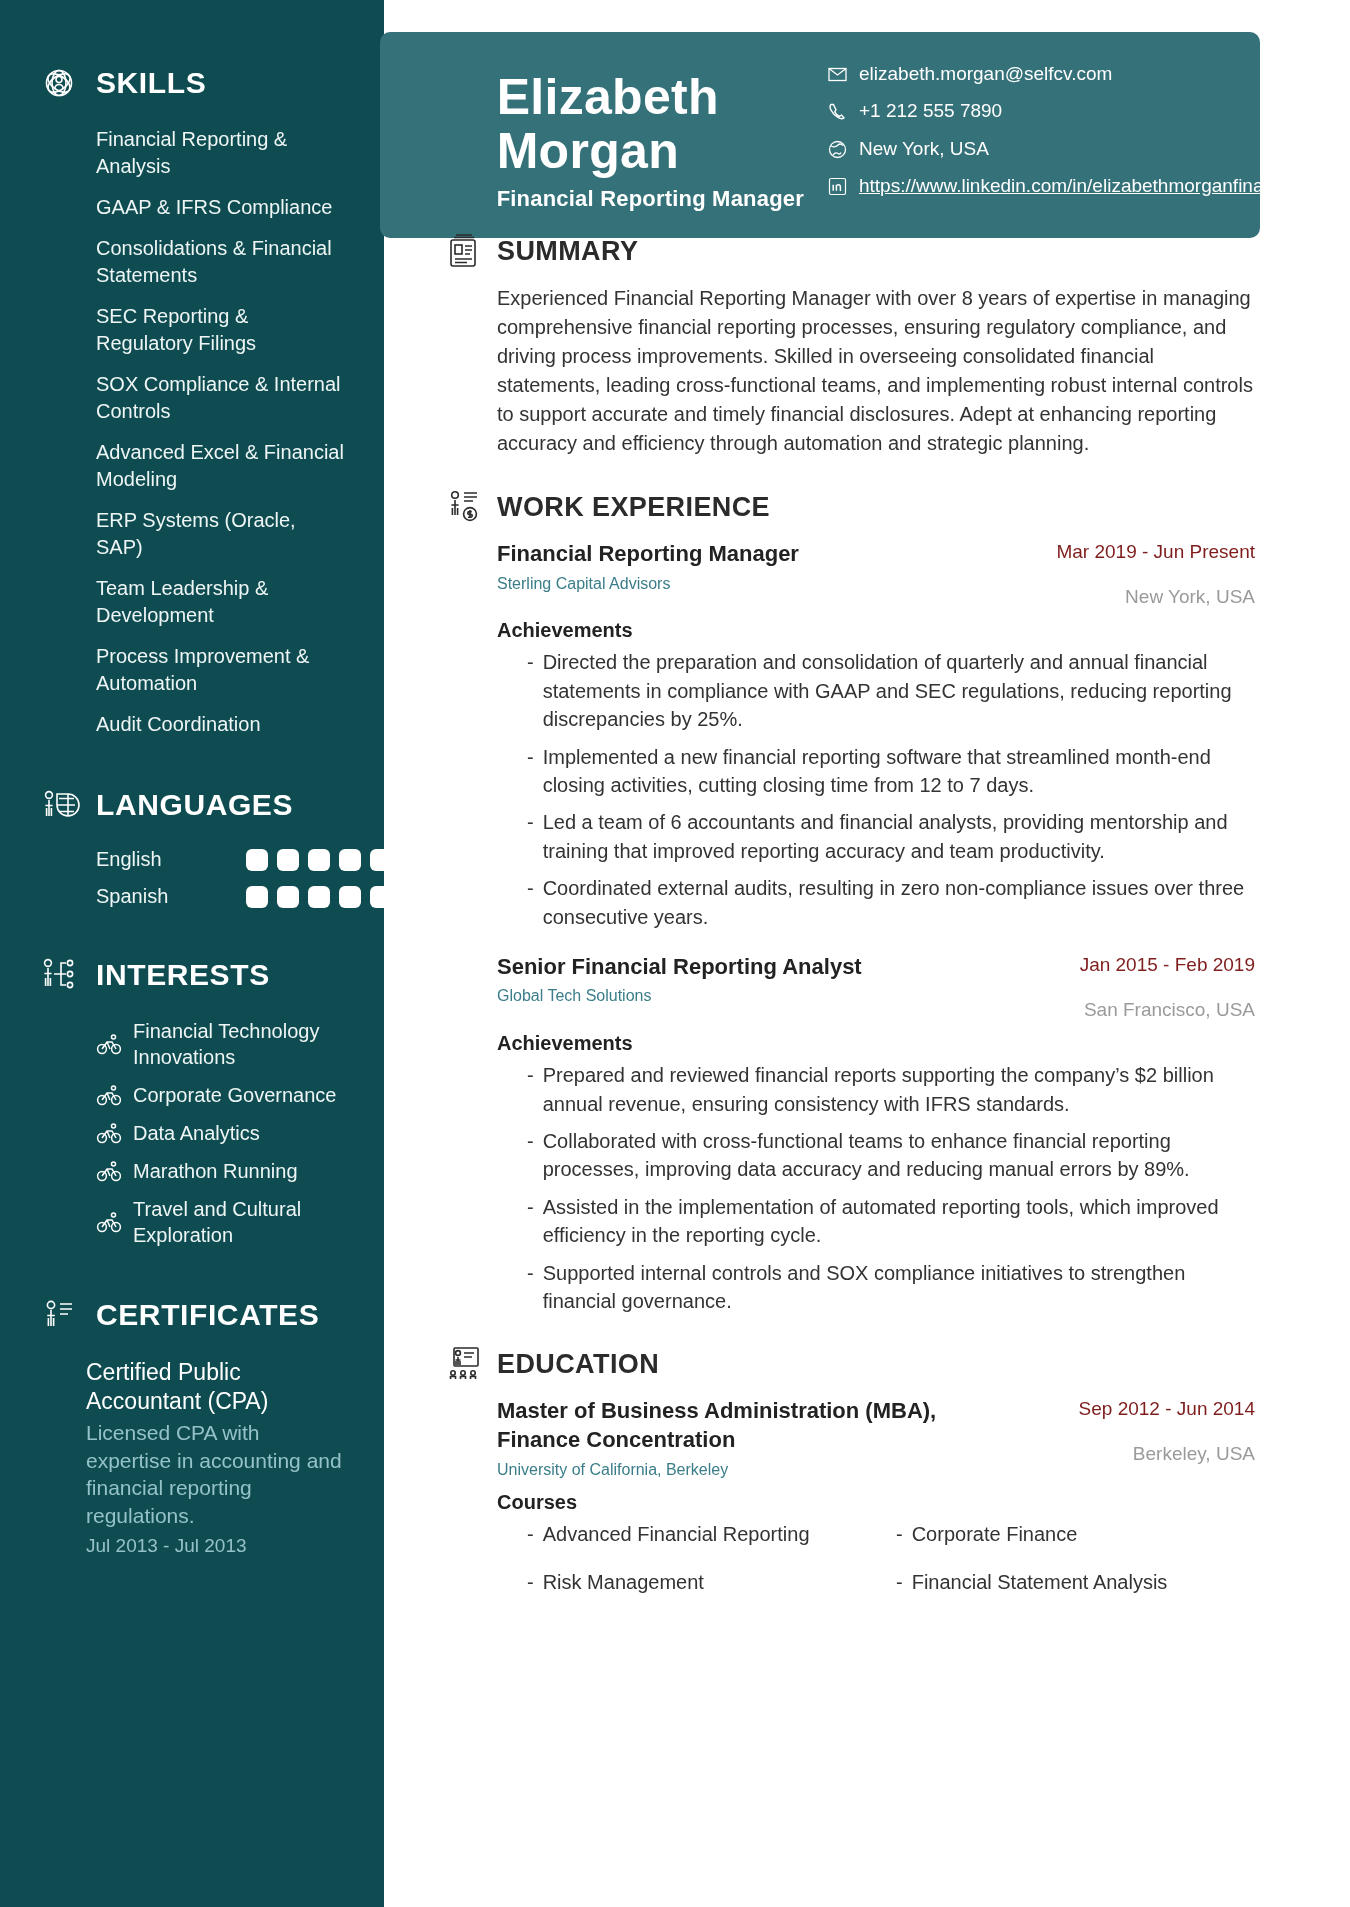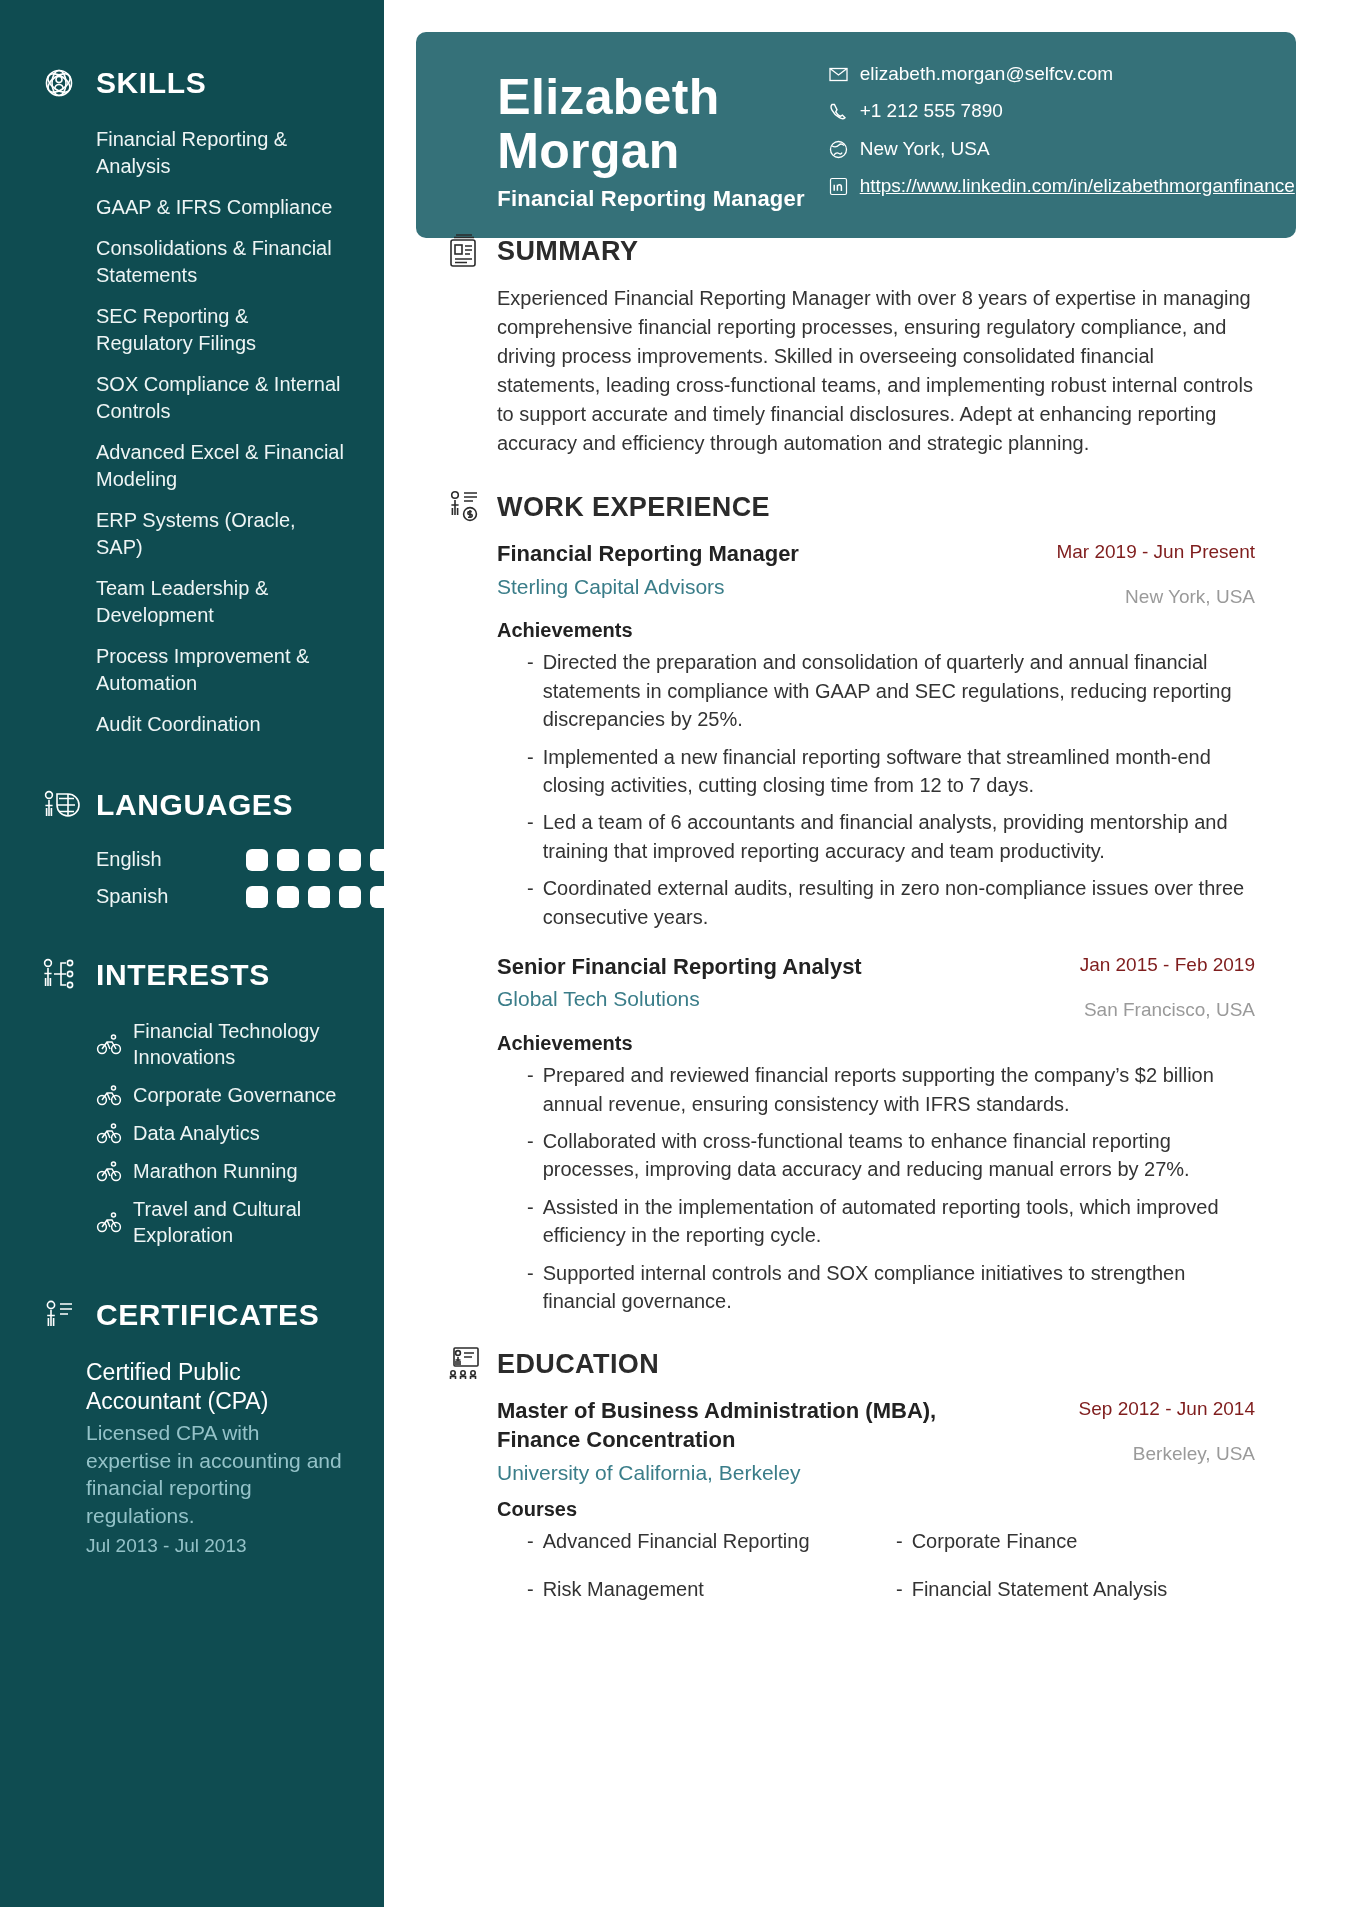--- a/index.html
+++ b/index.html
@@ -98,27 +98,27 @@
   .cert-date {
     color: #94c2c8;
     font-size: 19px;
     line-height: 1.5;
     margin-top: 2px;
   }
 
   
   .header-card {
     position: absolute;
-    left: 416px; top: 32px;
+    left: 380px; top: 32px;
     width: 880px;
     background: #357179;
     border-radius: 10px;
     padding: 24px 32px 26px 46px;
     display: flex;
-    justify-content: center;
+    justify-content: flex-end;
     gap: 24px;
   }
   .name-wrap { padding-top: 14px; }
   .name {
     color: #ffffff;
     font-size: 50px;
     font-weight: 800;
     line-height: 1.08;
     letter-spacing: 0.3px;
     max-width: 290px;
@@ -183,21 +183,21 @@
   .entry-left { flex: 1 1 auto; }
   .entry-right { flex: 0 0 auto; text-align: right; width: 225px; }
   .entry-role {
     color: #222222;
     font-size: 22px;
     font-weight: 800;
     line-height: 1.3;
   }
   .entry-org {
     color: #3a7d89;
-    font-size: 21px;
+    font-size: 16px;
     line-height: 1.45;
     margin-top: 3px;
   }
   .entry-date {
     color: #7f1d1d;
     font-size: 19px;
     line-height: 1.3;
   }
   .entry-loc {
     color: #9a9a9a;
@@ -523,21 +523,21 @@
             </div>
           </div>
           <div class="sub-label">Achievements</div>
           <div class="bullets">
             <div class="bullet">
                 <span class="dash">-</span>
                 <span>Prepared and reviewed financial reports supporting the company’s $2 billion annual revenue, ensuring consistency with IFRS standards.</span>
               </div>
             <div class="bullet">
                 <span class="dash">-</span>
-                <span>Collaborated with cross-functional teams to enhance financial reporting processes, improving data accuracy and reducing manual errors by 27%.</span>
+                <span>Collaborated with cross-functional teams to enhance financial reporting processes, improving data accuracy and reducing manual errors by 89%.</span>
               </div>
             <div class="bullet">
                 <span class="dash">-</span>
                 <span>Assisted in the implementation of automated reporting tools, which improved efficiency in the reporting cycle.</span>
               </div>
             <div class="bullet">
                 <span class="dash">-</span>
                 <span>Supported internal controls and SOX compliance initiatives to strengthen financial governance.</span>
               </div>
           </div>

